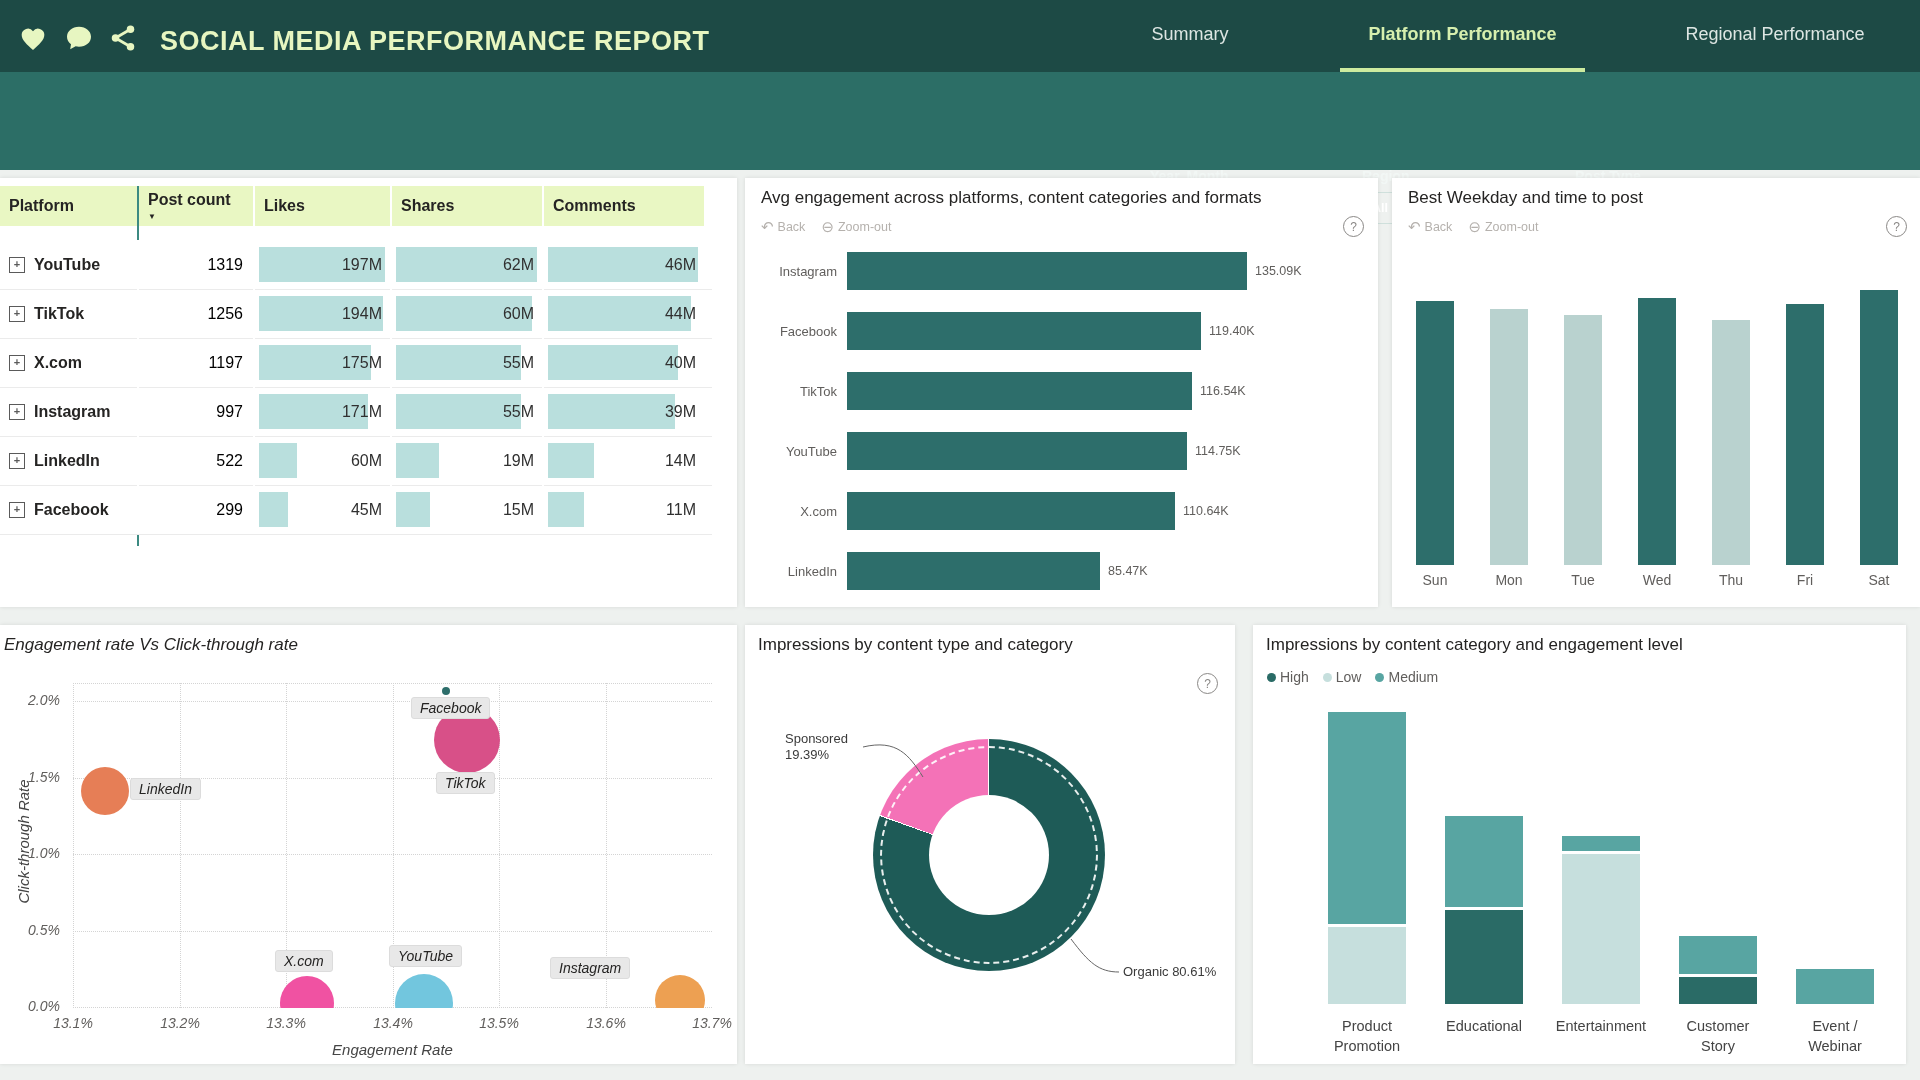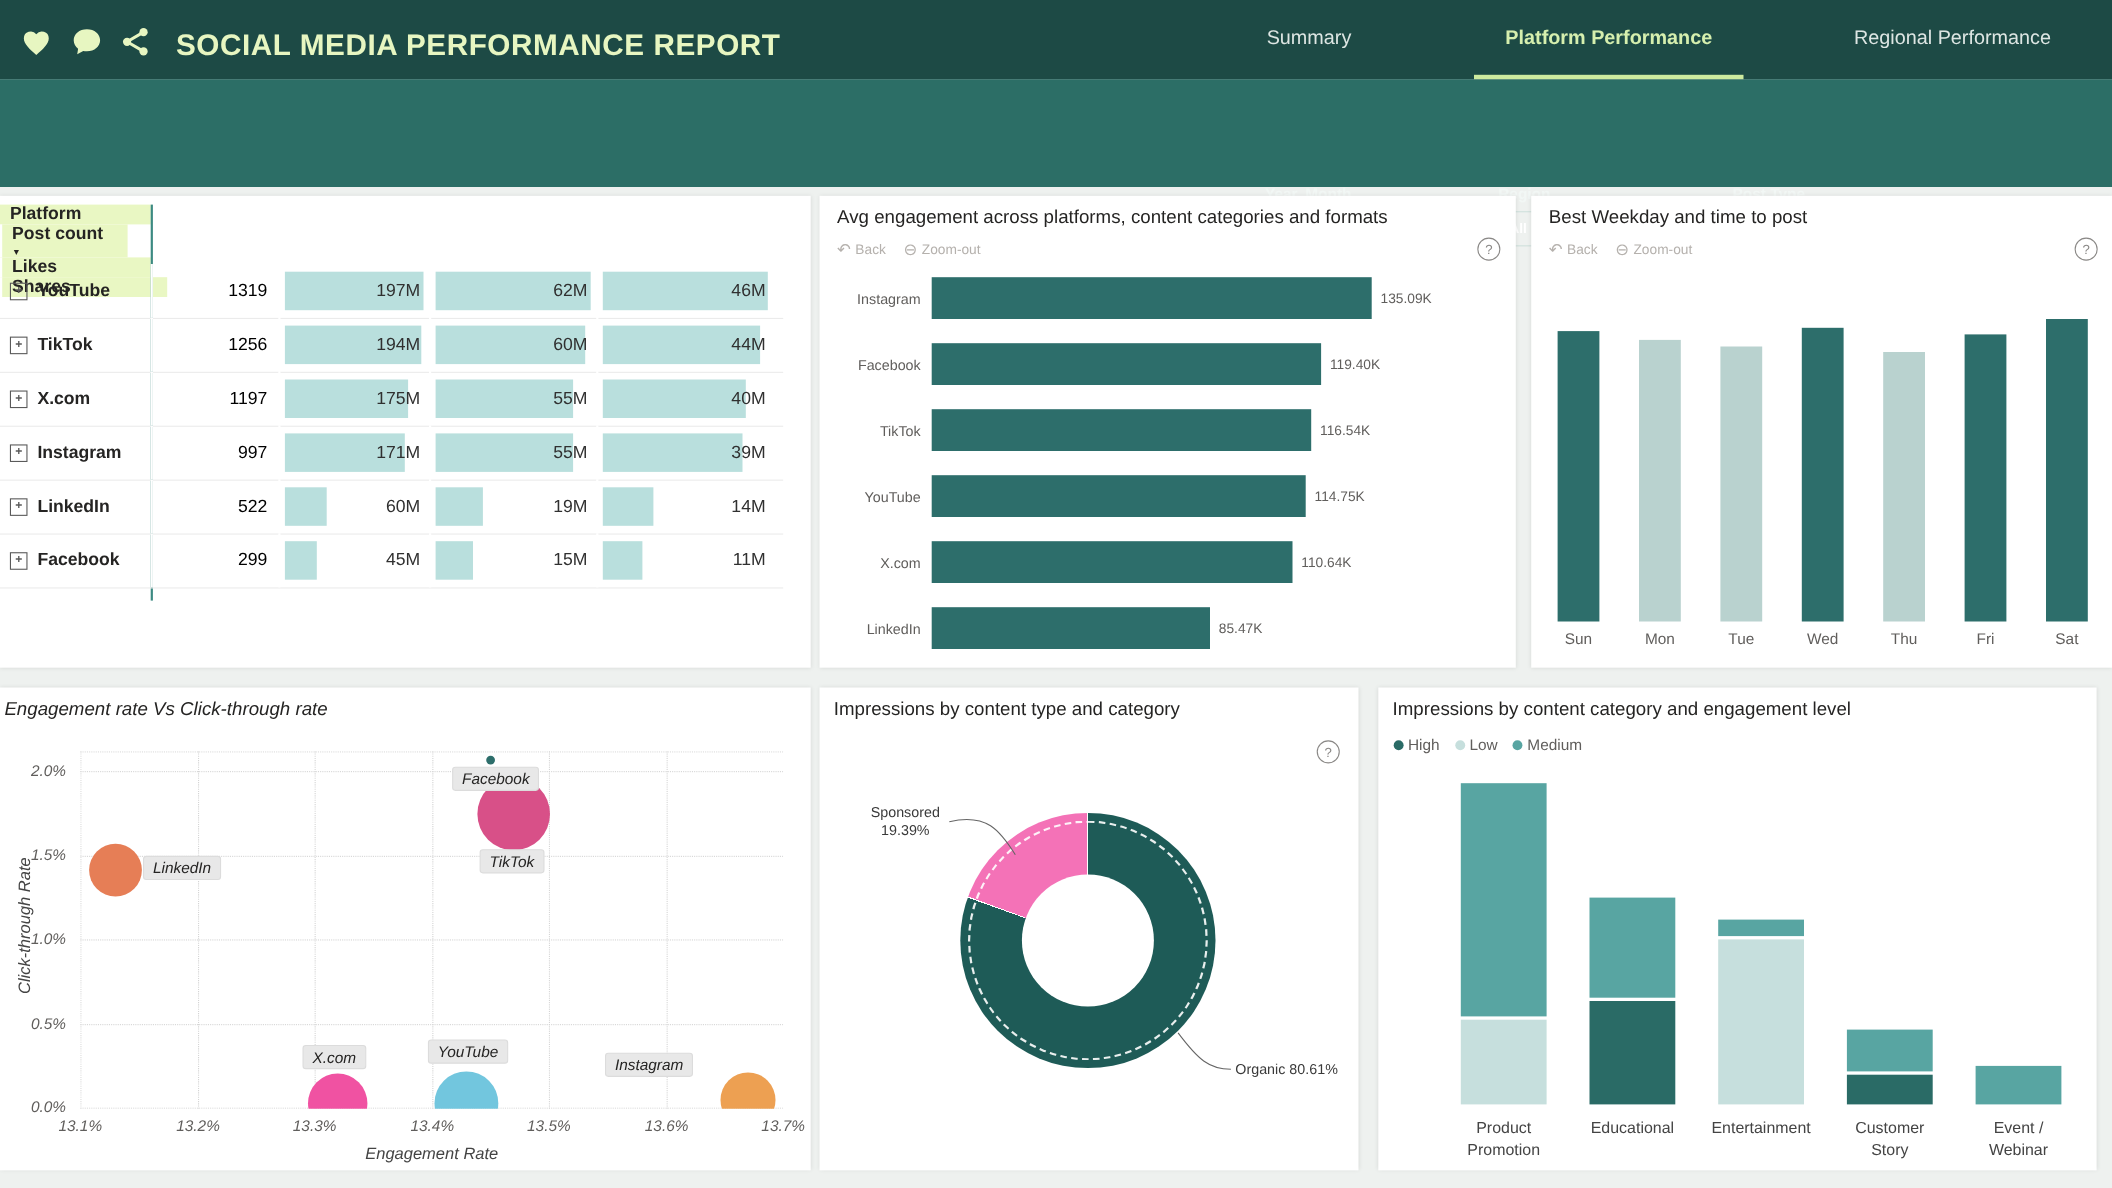--- a/index.html
+++ b/index.html
@@ -22,21 +22,21 @@
   
   .card{position:absolute;background:#ffffff;box-shadow:0 0 4px rgba(0,0,0,.10);}
   .card-title{position:absolute;left:16px;top:10px;font-size:17px;color:#252423;white-space:nowrap;}
   .drill{position:absolute;left:16px;top:40px;color:#b5b1ad;font-size:12.5px;display:flex;align-items:center;gap:6px;}
   .drill .dbtn{display:flex;align-items:center;gap:4px;margin-right:10px;cursor:pointer;}
   .drill .dglyph{font-size:15px;}
   .help{position:absolute;width:19px;height:19px;border:1.5px solid #8a8886;border-radius:50%;color:#8a8886;font-size:12px;display:flex;align-items:center;justify-content:center;cursor:pointer;}
 
   
   #tablecard{left:0;top:178px;width:737px;height:429px;}
-  .thead{position:absolute;left:0;top:8px;height:40px;display:flex;width:712px;flex-direction:column;}
+  .thead{position:absolute;left:0;top:8px;height:40px;display:flex;width:712px;}
   .th{background:#e9f7c3;border-left:2px solid #ffffff;display:flex;flex-direction:column;justify-content:center;padding-left:9px;font-size:16px;font-weight:bold;color:#252423;box-sizing:border-box;cursor:pointer;}
   .th:first-child{border-left:none;}
   .sortarrow{font-size:8px;margin-top:3px;color:#252423;}
   .trow{position:absolute;left:0;display:flex;width:712px;height:49px;border-bottom:1px solid #ebebeb;align-items:center;}
   .td{box-sizing:border-box;height:100%;position:relative;border-left:2px solid #ffffff;}
   .td:first-child{border-left:none;}
   .plat{display:flex;align-items:center;padding-left:9px;font-weight:bold;font-size:16px;color:#252423;}
   .expand{width:14px;height:14px;border:1.4px solid #5a5a5a;color:#5a5a5a;font-size:11px;line-height:12px;text-align:center;margin-right:9px;flex:0 0 auto;cursor:pointer;}
   .numcell{display:flex;align-items:center;justify-content:flex-end;padding-right:10px;font-size:16px;color:#000000;}
   .dbar{position:absolute;left:4px;top:7px;bottom:7px;background:#b9dfdd;}
@@ -66,21 +66,21 @@
   .xtick{position:absolute;top:390px;width:70px;text-align:center;font-size:14px;color:#605e5c;}
   #s-ylabel{position:absolute;left:-77px;top:208px;width:200px;text-align:center;font-size:15px;color:#444444;transform:rotate(-90deg);}
   #s-xlabel{position:absolute;left:73px;top:416px;width:639px;text-align:center;font-size:15px;color:#444444;}
 
   
   #donutcard{left:745px;top:625px;width:490px;height:439px;}
   #donut{position:absolute;left:128px;top:114px;width:232px;height:232px;border-radius:50%;cursor:pointer;}
   #donut-ring{position:absolute;left:7px;top:7px;right:7px;bottom:7px;border:2px dashed rgba(255,255,255,.9);border-radius:50%;}
   #donut-hole{position:absolute;left:56px;top:56px;width:120px;height:120px;background:#ffffff;border-radius:50%;}
   .dn-label{position:absolute;font-size:13px;color:#3a3a3a;line-height:16px;}
-  #dn-sponsored{left:40px;top:106px;width:76px;text-align:center;}
+  #dn-sponsored{left:40px;top:106px;width:76px;text-align:left;}
   #dn-organic{left:378px;top:339px;white-space:nowrap;}
   #leaders{position:absolute;left:0;top:0;width:490px;height:439px;pointer-events:none;}
 
   
   #stackcard{left:1253px;top:625px;width:653px;height:439px;}
   #legend{position:absolute;left:14px;top:44px;display:flex;gap:14px;font-size:14px;color:#605e5c;}
   .lgitem{display:flex;align-items:center;gap:4px;cursor:pointer;}
   .lgdot{width:9px;height:9px;border-radius:50%;}
   .sbarcol{position:absolute;width:78px;display:flex;flex-direction:column-reverse;}
   .sseg{width:78px;cursor:pointer;}
@@ -154,20 +154,23 @@
         </div>
         <div class="th" style="width: 116px;">
           <div>Post count</div>
           <div class="sortarrow">▼</div>
         </div>
         <div class="th" style="width: 137px;">
           <div>Likes</div>
         </div>
         <div class="th" style="width: 152px;">
           <div>Shares</div>
+        </div>
+        <div class="th" style="width: 162px;">
+          <div>Comments</div>
         </div>
       </div>
     <div id="tbl-vline"></div>
     <div id="tbody">
         <div class="trow" style="top: 62px;">
           <div class="td plat" style="width: 137px;">
             <div class="expand">+</div>
             <div>YouTube</div>
           </div>
           <div class="td numcell" style="width: 116px;">1319</div>

